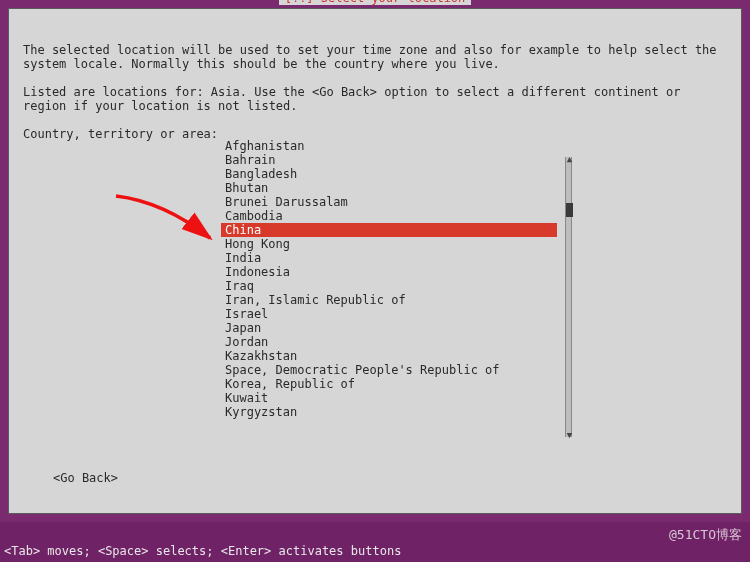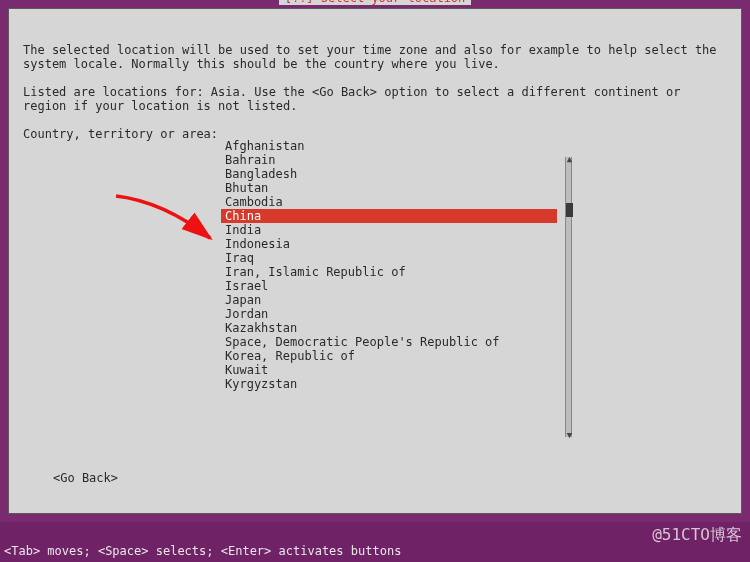--- a/index.html
+++ b/index.html
@@ -88,21 +88,21 @@
       background: #6f2265;
       color: #e8e8e8;
       padding-left: 4px;
       padding-top: 22px;
       font-size: 12px;
     }
     .watermark {
       position: absolute;
       right: 8px; bottom: 20px;
       color: #d9c6d5;
-      font-size: 16px;
+      font-size: 13px;
     }
     
     .arrow {
       position: absolute;
       pointer-events: none;
       z-index: 50;
     }
   </style>
 </head>
 <body>
@@ -114,22 +114,24 @@
   <div class="dialog-inner">
     <div class="para">The selected location will be used to set your time zone and also for example to help select the system locale. Normally this should be the country where you live.</div>
     <div class="para">Listed are locations for: Asia. Use the &lt;Go Back&gt; option to select a different continent or region if your location is not listed.</div>
     <div class="para label">Country, territory or area:</div>
 
     <div class="list-area" id="country-list">
         <div class="list-item">Afghanistan</div>
         <div class="list-item">Bahrain</div>
         <div class="list-item">Bangladesh</div>
         <div class="list-item">Bhutan</div>
+        <div class="list-item">Brunei Darussalam</div>
         <div class="list-item">Cambodia</div>
         <div class="list-item selected">China</div>
+        <div class="list-item">Hong Kong</div>
         <div class="list-item">India</div>
         <div class="list-item">Indonesia</div>
         <div class="list-item">Iraq</div>
         <div class="list-item">Iran, Islamic Republic of</div>
         <div class="list-item">Israel</div>
         <div class="list-item">Japan</div>
         <div class="list-item">Jordan</div>
         <div class="list-item">Kazakhstan</div>
         <div class="list-item">Space, Democratic People's Republic of</div>
         <div class="list-item">Korea, Republic of</div>

